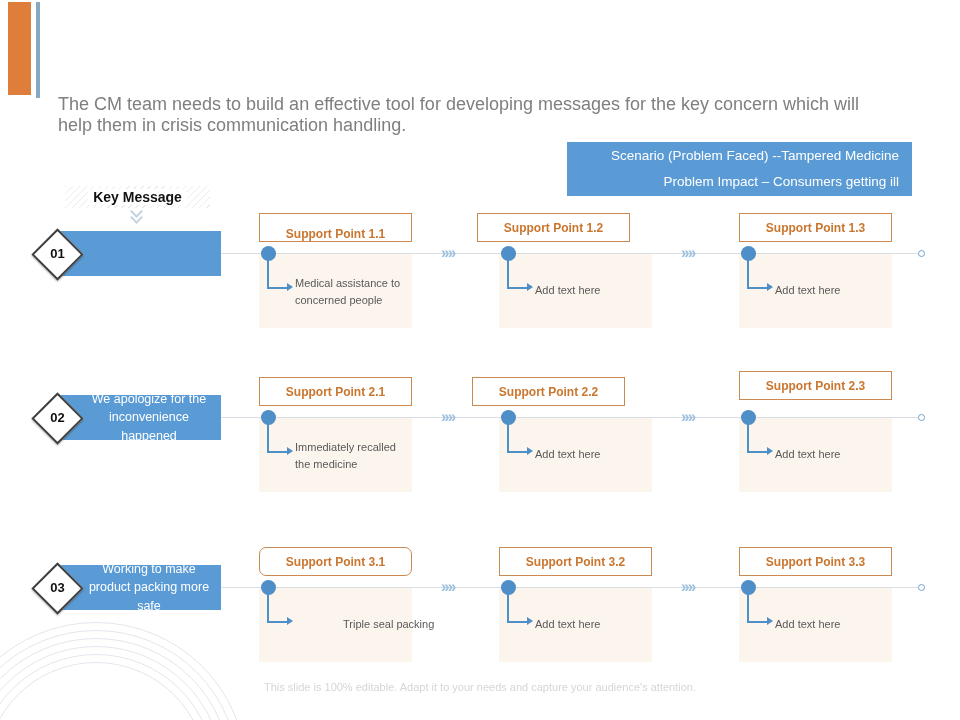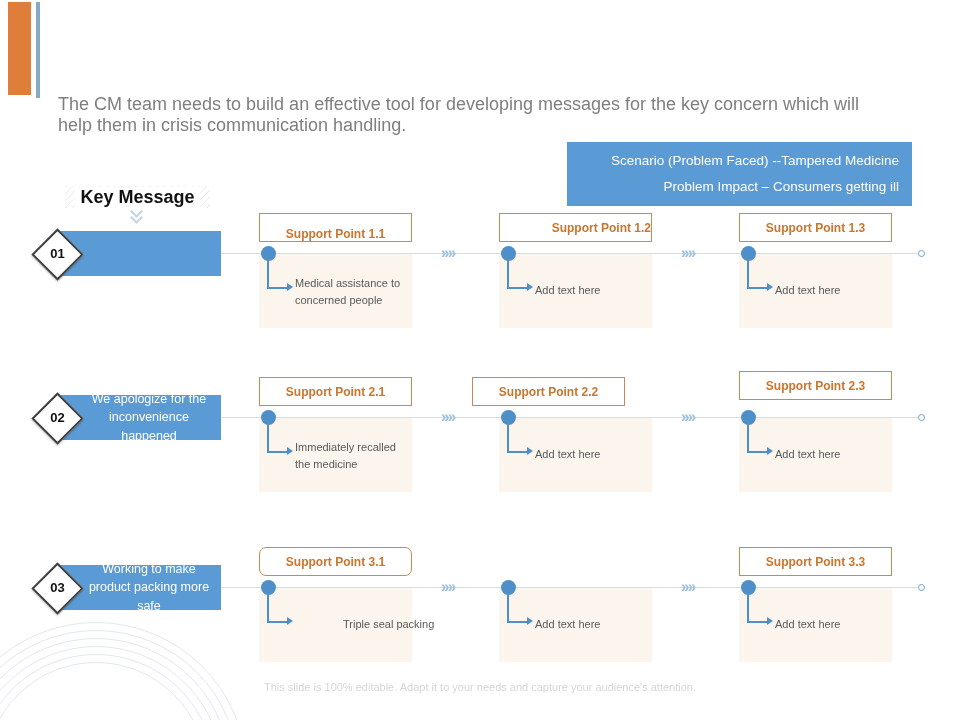--- a/index.html
+++ b/index.html
@@ -15,33 +15,33 @@
   .title{
     position:absolute;left:58px;top:40px;width:870px;
     font-size:30px;font-weight:bold;color:#1b1b1b;letter-spacing:1px;
   }
   .subtitle{
     position:absolute;left:58px;top:94px;width:840px;
     font-size:18px;color:#7F7F7F;
   }
 
   .scenario{
-    position:absolute;left:567px;top:142px;width:345px;height:64px;
+    position:absolute;left:567px;top:142px;width:345px;height:54px;
     background:#5B9BD5;color:#ffffff;text-align:right;
     font-size:13.5px;line-height:26px;padding-right:13px;box-sizing:border-box;
     display:flex;flex-direction:column;justify-content:center;
   }
 
   .km-header{
     position:absolute;left:65px;top:186px;width:145px;height:22px;
     background:repeating-linear-gradient(135deg,#ECECEC 0 1px,transparent 1px 5px);
     display:flex;align-items:center;justify-content:center;
   }
   .km-header span{
-    background:#ffffff;padding:0 5px;font-size:18px;font-weight:bold;color:#111;
+    background:#ffffff;padding:0 5px;font-size:14px;font-weight:bold;color:#111;
   }
   .dchev{position:absolute;left:130px;top:210px;width:12px;}
   .dchev i{
     display:block;width:7px;height:7px;margin:-3px auto 0 auto;
     border-right:2px solid #C4D2DE;border-bottom:2px solid #C4D2DE;
     transform:rotate(45deg);
   }
 
   .hline{position:absolute;left:221px;width:697px;height:1px;background:#D8DEE4;}
   .endcirc{
@@ -140,21 +140,21 @@
       <span>Support Point 1.1</span>
     </div>
   <div class="panel" style="left:259px;top:254px;"></div>
   <div class="dot" style="left:261px;top:246px;"></div>
   <div class="elbow" style="left:267px;top:259px;"></div>
   <div class="ahead" style="left:287px;top:283px;"></div>
   <div class="note" style="left:295px;top:275px;">Medical assistance to concerned people</div>
 
   <div class="sep" style="left:441px;top:244px;">››››</div>
 
-  <div class="spbox" style="left:499px;top:213px;justify-content:flex-end;">
+  <div class="spbox" style="left:477px;top:213px;">
       <span>Support Point 1.2</span>
     </div>
   <div class="panel" style="left:499px;top:254px;"></div>
   <div class="dot" style="left:501px;top:246px;"></div>
   <div class="elbow" style="left:507px;top:259px;"></div>
   <div class="ahead" style="left:527px;top:283px;"></div>
   <div class="note" style="left:535px;top:282px;">Add text here</div>
 
   <div class="sep" style="left:681px;top:244px;">››››</div>
 
@@ -220,20 +220,23 @@
       <span>Support Point 3.1</span>
     </div>
   <div class="panel" style="left:259px;top:588px;"></div>
   <div class="dot" style="left:261px;top:580px;"></div>
   <div class="elbow" style="left:267px;top:593px;"></div>
   <div class="ahead" style="left:287px;top:617px;"></div>
   <div class="note" style="left:295px;top:616px;margin-left:48px;">Triple seal packing</div>
 
   <div class="sep" style="left:441px;top:578px;">››››</div>
 
+  <div class="spbox" style="left:499px;top:547px;">
+      <span>Support Point 3.2</span>
+    </div>
   <div class="panel" style="left:499px;top:588px;"></div>
   <div class="dot" style="left:501px;top:580px;"></div>
   <div class="elbow" style="left:507px;top:593px;"></div>
   <div class="ahead" style="left:527px;top:617px;"></div>
   <div class="note" style="left:535px;top:616px;">Add text here</div>
 
   <div class="sep" style="left:681px;top:578px;">››››</div>
 
   <div class="spbox" style="left:739px;top:547px;">
       <span>Support Point 3.3</span>

